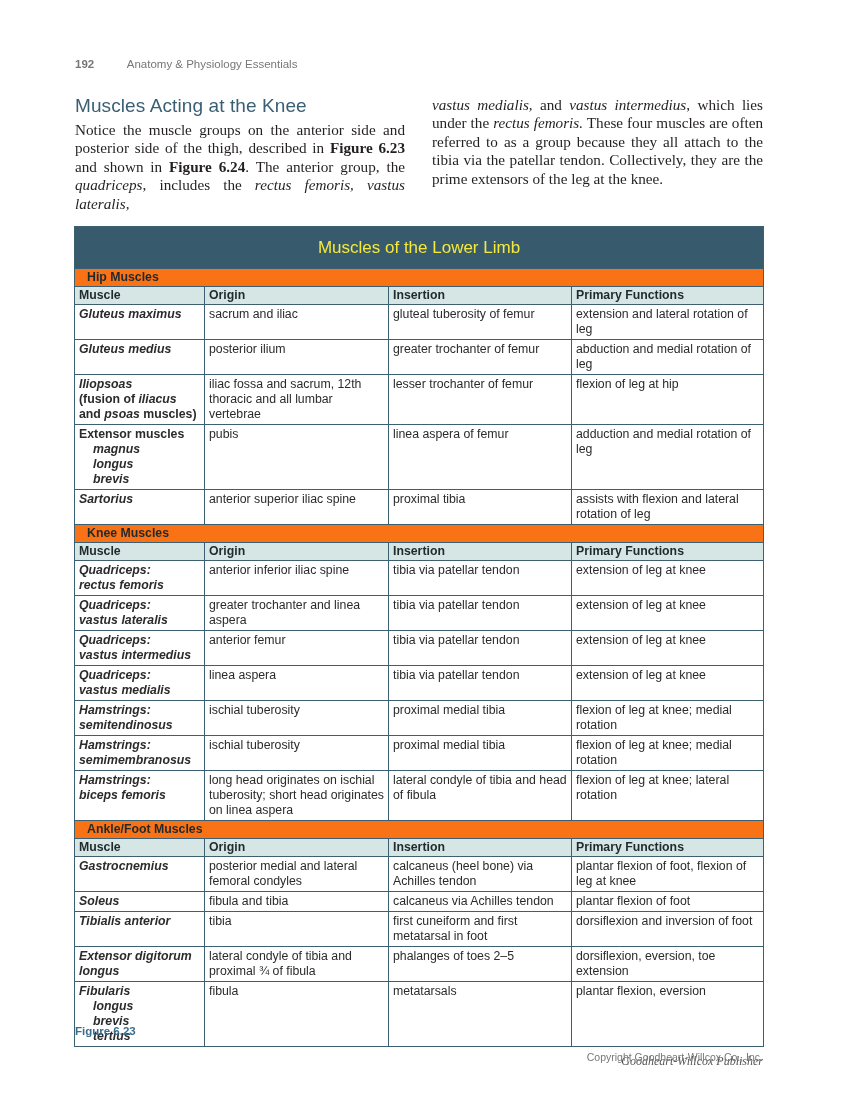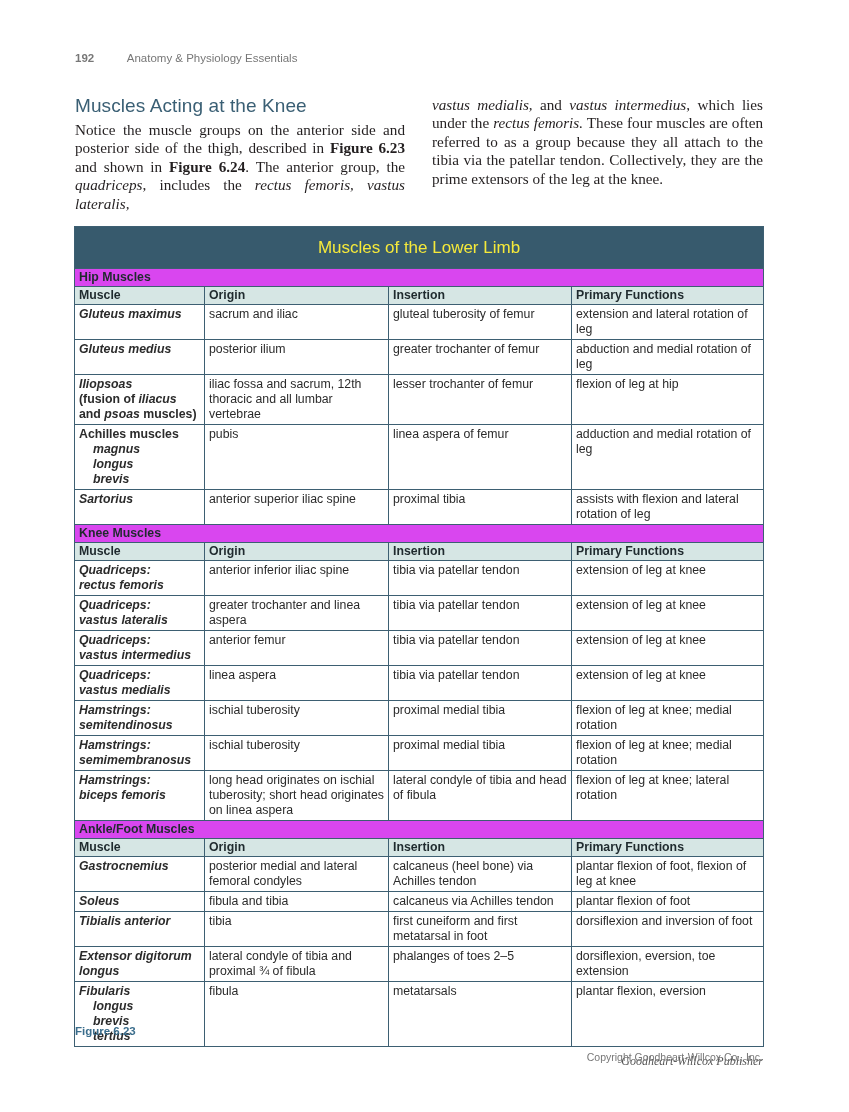--- a/index.html
+++ b/index.html
@@ -1,29 +1,29 @@
 <!DOCTYPE html>
 <html><head>
 <meta charset="utf-8">
 <style>
   html, body { margin: 0; padding: 0; background: #ffffff; }
   body { width: 849px; height: 1112px; position: relative; overflow: hidden; }
-  .runhead { position: absolute; top: 52px; left: 75px; font-family: "Liberation Sans", sans-serif; font-size: 11.5px; color: #777; }
+  .runhead { position: absolute; top: 58px; left: 75px; font-family: "Liberation Sans", sans-serif; font-size: 11.5px; color: #777; }
   .runhead .pg { font-weight: bold; color: #777; margin-right: 30px; }
   .col-left { position: absolute; left: 75px; top: 95px; width: 330px; }
   .col-right { position: absolute; left: 432px; top: 96px; width: 331px; }
   h2.section { margin: 0 0 4px 0; font-family: "Liberation Sans", sans-serif; font-weight: normal; font-size: 19px; color: #3a5f74; letter-spacing: 0.1px; }
   p.body { margin: 0; font-family: "Liberation Serif", serif; font-size: 15.2px; line-height: 18.4px; color: #231f20; text-align: justify; }
   p.body i { font-style: italic; }
   p.body b { font-weight: bold; }
 
   table.muscles { position: absolute; left: 74px; top: 226px; width: 689px; border-collapse: collapse; font-family: "Liberation Sans", sans-serif; font-size: 12.3px; color: #2b2b2b; table-layout: fixed; }
   table.muscles td, table.muscles th { border: 1.5px solid #3d5f72; padding: 2px 4px 2px 4px; vertical-align: top; line-height: 15px; text-align: left; }
   .title-row td { background: #375a6d; color: #f5e93a; font-size: 17px; text-align: center !important; font-weight: normal; height: 25px; padding: 8px 0 !important; vertical-align: middle !important; }
-  .group-row td { background: #d946ef; font-weight: bold; text-align: center; color: #1f2a2e; padding: 1px 4px !important; }
+  .group-row td { background: #f97316; font-weight: bold; text-align: center; color: #1f2a2e; padding: 1px 12px !important; }
   .header-row th { background: #d6e6e4; font-weight: bold; color: #1f2a2e; padding: 1px 4px !important; }
   td.mname { font-weight: bold; font-style: italic; }
   td.mname .plain { font-style: normal; }
   td.mname .sub { display: block; padding-left: 14px; }
   .fig-label { position: absolute; left: 75px; top: 1025px; font-family: "Liberation Sans", sans-serif; font-weight: bold; font-size: 11.5px; color: #3a6d8c; }
   .credit { position: absolute; right: 86px; top: 1027px; font-family: "Liberation Serif", serif; font-style: italic; font-size: 12px; color: #555; margin-top: 27px; }
   .copyright { position: absolute; right: 86px; top: 1051px; font-family: "Liberation Sans", sans-serif; font-size: 10.5px; color: #777; }
 </style>
 </head>
 <body>
@@ -73,21 +73,21 @@
         <td>greater trochanter of femur</td>
         <td>abduction and medial rotation of leg</td>
       </tr>
       <tr style="height: 49px; margin-top: 36px;">
         <td class="mname"><span>Iliopsoas</span><br><span class="plain">(fusion of </span><span>iliacus</span><br><span class="plain"> and </span><span>psoas</span><span class="plain"> muscles)</span></td>
         <td>iliac fossa and sacrum, 12th thoracic and all lumbar vertebrae</td>
         <td>lesser trochanter of femur</td>
         <td>flexion of leg at hip</td>
       </tr>
       <tr style="height: 64px;">
-        <td class="mname"><span class="plain">Achilles muscles</span><span class="sub">magnus</span><span class="sub">longus</span><span class="sub">brevis</span></td>
+        <td class="mname"><span class="plain">Extensor muscles</span><span class="sub">magnus</span><span class="sub">longus</span><span class="sub">brevis</span></td>
         <td>pubis</td>
         <td>linea aspera of femur</td>
         <td>adduction and medial rotation of leg</td>
       </tr>
       <tr style="height: 34px;">
         <td class="mname"><span>Sartorius</span></td>
         <td>anterior superior iliac spine</td>
         <td>proximal tibia</td>
         <td>assists with flexion and lateral rotation of leg</td>
       </tr>

